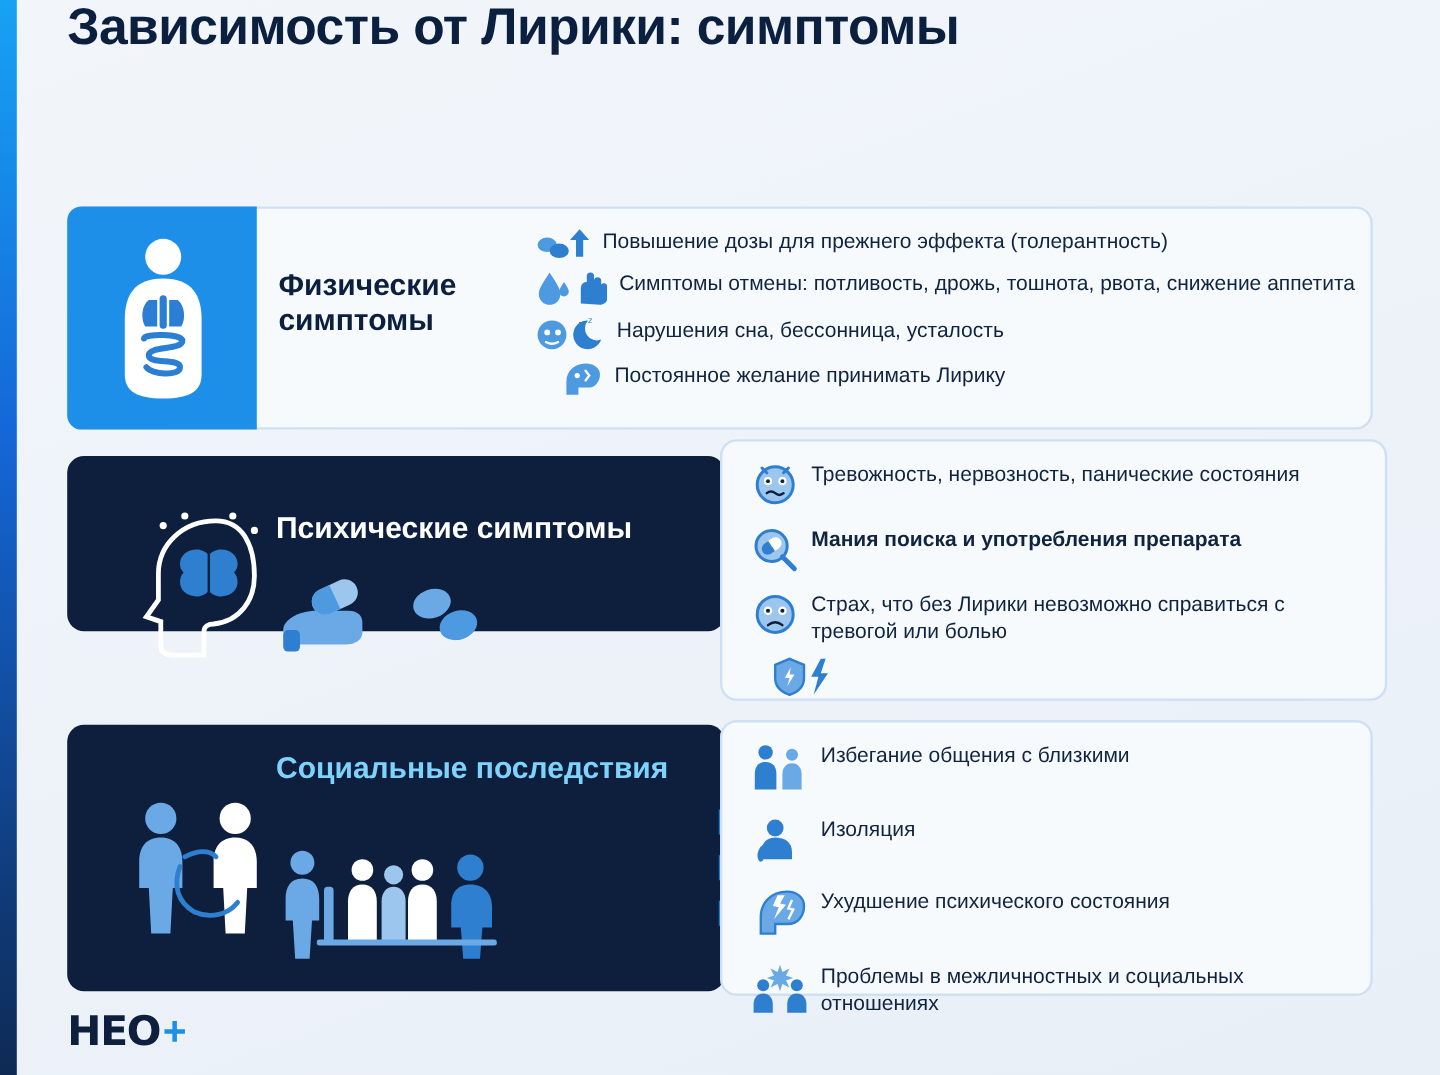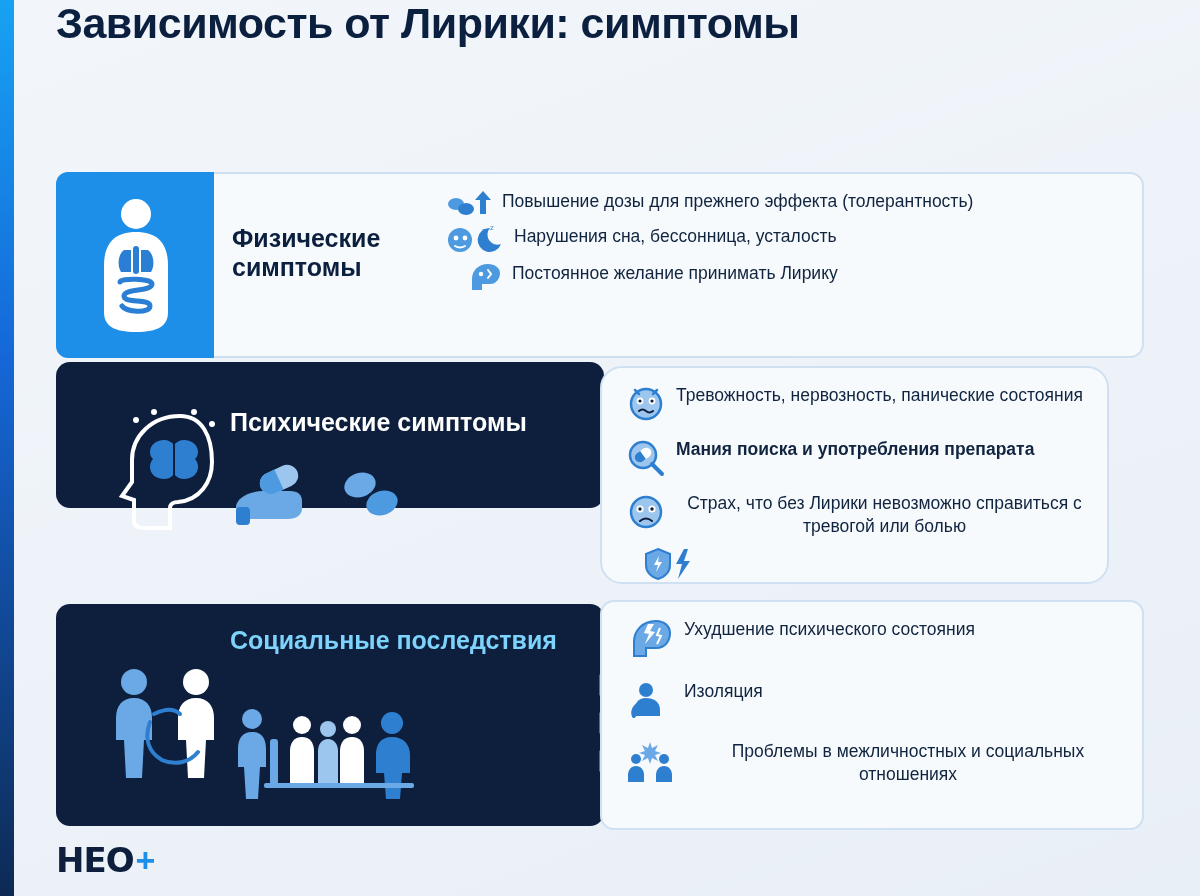--- a/index.html
+++ b/index.html
@@ -59,21 +59,20 @@
     font-weight: bold;
     color: #0b1f3f;
     line-height: 1.15;
   }
 
   .bullet-row {
     display: flex;
     align-items: flex-start;
     gap: 10px;
     margin-bottom: 9px;
-    text-align: center;
   }
   .bullet-text {
     font-size: 17.5px;
     color: #10243f;
     line-height: 1.32;
   }
   .ico { flex: 0 0 auto; }
 
   
   #sec1 { left: 56px; top: 172px; width: 1088px; height: 186px; }
@@ -87,22 +86,22 @@
     position:absolute; left: 0; top: 0; width: 158px; bottom: 0;
     background:#1e8fe8;
     border-radius: 12px 0 0 12px;
   }
   #sec1 .label {
     position: absolute; left: 176px; top: 52px; width: 210px;
   }
   #sec1 .list { position:absolute; left: 390px; top: 18px; right: 14px; }
 
   
-  #sec2dark { left: 56px; top: 362px; width: 548px; height: 146px; }
-  #sec2white { left: 600px; top: 366px; width: 509px; height: 218px; border-radius: 22px; }
+  #sec2dark { left: 56px; top: 380px; width: 548px; height: 146px; }
+  #sec2white { left: 600px; top: 366px; width: 556px; height: 218px; }
   #sec2dark .label { position:absolute; left: 174px; top: 46px; width: 350px; }
   #sec2white .list { position:absolute; left: 24px; top: 16px; right: 14px; }
   #sec2dark .cat-title { color: #ffffff; }
 
   
   #sec3dark { left: 56px; top: 604px; width: 548px; height: 222px; }
   #sec3white { left: 600px; top: 600px; width: 544px; height: 230px; }
   #sec3dark .label { position:absolute; left: 174px; top: 22px; width: 360px; }
   #sec3white .list { position:absolute; left: 24px; top: 16px; right: 10px; }
   #sec3dark .cat-title { color: #7dd3fc; }
@@ -161,20 +160,30 @@
         <span class="ico">
           <svg width="46" height="26" viewBox="0 0 46 26">
             <ellipse cx="10" cy="14" rx="8" ry="6" fill="#4d9ae0"></ellipse>
             <ellipse cx="20" cy="19" rx="8" ry="6" fill="#2f7fd0"></ellipse>
             <path d="M34 24 L34 10 L29 10 L37 1 L45 10 L40 10 L40 24Z" fill="#2f7fd0"></path>
           </svg>
         </span>
         <span class="bullet-text">Повышение дозы для прежнего эффекта (толерантность)</span>
       </div>
 
+      <div class="bullet-row">
+        <span class="ico">
+          <svg width="60" height="30" viewBox="0 0 60 30">
+            <path d="M12 2 C7 10 3 15 3 20 a9 9 0 0 0 18 0 C21 15 17 10 12 2Z" fill="#4d9ae0"></path>
+            <path d="M24 10 c-2 3-4 6-4 8 a4 4 0 0 0 8 0 c0-2-2-5-4-8Z" fill="#4d9ae0"></path>
+            <path d="M38 28 L38 16 C38 12 40 10 43 10 L43 5 a3 3 0 0 1 6 0 L49 9 a3 3 0 0 1 6 0 L55 12 a3 3 0 0 1 5 1 L60 24 C60 27 57 29 54 29Z" fill="#2f7fd0"></path>
+          </svg>
+        </span>
+        <span class="bullet-text">Симптомы отмены: потливость, дрожь, тошнота, рвота, снижение аппетита</span>
+      </div>
 
       <div class="bullet-row">
         <span class="ico">
           <svg width="58" height="28" viewBox="0 0 58 28">
             <circle cx="14" cy="15" r="12" fill="#4d9ae0"></circle>
             <circle cx="10" cy="13" r="2.4" fill="#fff"></circle>
               <circle cx="19" cy="13" r="2.4" fill="#fff"></circle>
             <path d="M9 21 q5 3 10 0" stroke="#fff" stroke-width="2" fill="none" stroke-linecap="round"></path>
             <path d="M44 3 a12 12 0 1 0 11 16 a10 10 0 0 1 -11 -16Z" fill="#2f7fd0"></path>
             <text x="36" y="9" font-size="9" fill="#2f7fd0" font-family="DejaVu Sans, sans-serif">z</text>
@@ -318,41 +327,52 @@
       </span>
     </div>
     <span class="chev" style="top:70px;"></span>
     <span class="chev" style="top:108px;"></span>
     <span class="chev" style="top:146px;"></span>
   </div>
 
   <div class="block panel-white" id="sec3white">
     <div class="list">
 
+      <div class="bullet-row" style="margin-bottom:20px;">
+        <span class="ico">
+          <svg width="48" height="42" viewBox="0 0 48 42">
+            <circle cx="12" cy="9" r="6" fill="#2f7fd0"></circle>
+            <path d="M12 17 C6 17 3 21 3 27 L3 40 L8 40 L9 40 L21 40 L21 27 C21 21 18 17 12 17Z" fill="#2f7fd0"></path>
+            <circle cx="34" cy="11" r="5" fill="#6aa9e6"></circle>
+            <path d="M34 18 C29 18 26 22 26 27 L26 40 L42 40 L42 27 C42 22 39 18 34 18Z" fill="#6aa9e6"></path>
+          </svg>
+        </span>
+        <span class="bullet-text">Избегание общения с близкими</span>
+      </div>
+
+      <div class="bullet-row" style="margin-bottom:20px;">
+        <span class="ico">
+          <svg width="48" height="40" viewBox="0 0 48 40">
+            <circle cx="20" cy="10" r="7" fill="#2f7fd0"></circle>
+            <path d="M20 18 C12 18 8 24 8 32 L8 36 L34 36 L34 30 C34 22 28 18 20 18Z" fill="#2f7fd0"></path>
+            <path d="M14 24 C8 26 6 32 8 36" stroke="#2f7fd0" stroke-width="4" fill="none" stroke-linecap="round"></path>
+          </svg>
+        </span>
+        <span class="bullet-text">Изоляция</span>
+      </div>
 
       <div class="bullet-row" style="margin-bottom:20px;">
         <span class="ico">
           <svg width="48" height="42" viewBox="0 0 48 42">
             <path d="M30 3 C16 3 8 13 8 24 L8 38 L20 38 L20 30 L30 30 C40 30 44 22 44 15 C44 8 38 3 30 3Z" fill="#6aa9e6" stroke="#2f7fd0" stroke-width="2"></path>
             <path d="M22 6 l-4 9 l5 1 l-4 10 l10 -12 l-5 -1 l4 -7Z" fill="#ffffff"></path>
             <path d="M34 10 l-3 7 l4 1 l-4 8" stroke="#ffffff" stroke-width="2" fill="none"></path>
           </svg>
         </span>
         <span class="bullet-text">Ухудшение психического состояния</span>
-      </div>
-
-      <div class="bullet-row" style="margin-bottom:20px;">
-        <span class="ico">
-          <svg width="48" height="40" viewBox="0 0 48 40">
-            <circle cx="20" cy="10" r="7" fill="#2f7fd0"></circle>
-            <path d="M20 18 C12 18 8 24 8 32 L8 36 L34 36 L34 30 C34 22 28 18 20 18Z" fill="#2f7fd0"></path>
-            <path d="M14 24 C8 26 6 32 8 36" stroke="#2f7fd0" stroke-width="4" fill="none" stroke-linecap="round"></path>
-          </svg>
-        </span>
-        <span class="bullet-text">Изоляция</span>
       </div>
 
       <div class="bullet-row">
         <span class="ico">
           <svg width="48" height="44" viewBox="0 0 48 44">
             <path d="M24 2 l2 6 l6 -3 l-3 6 l6 2 l-6 2 l3 6 l-6 -3 l-2 6 l-2 -6 l-6 3 l3 -6 l-6 -2 l6 -2 l-3 -6 l6 3Z" fill="#6aa9e6"></path>
             <circle cx="10" cy="19" r="5" fill="#2f7fd0"></circle>
             <path d="M10 26 C5 26 2 30 2 35 L2 42 L18 42 L18 35 C18 30 15 26 10 26Z" fill="#2f7fd0"></path>
             <circle cx="38" cy="19" r="5" fill="#2f7fd0"></circle>
             <path d="M38 26 C33 26 30 30 30 35 L30 42 L46 42 L46 35 C46 30 43 26 38 26Z" fill="#2f7fd0"></path>

